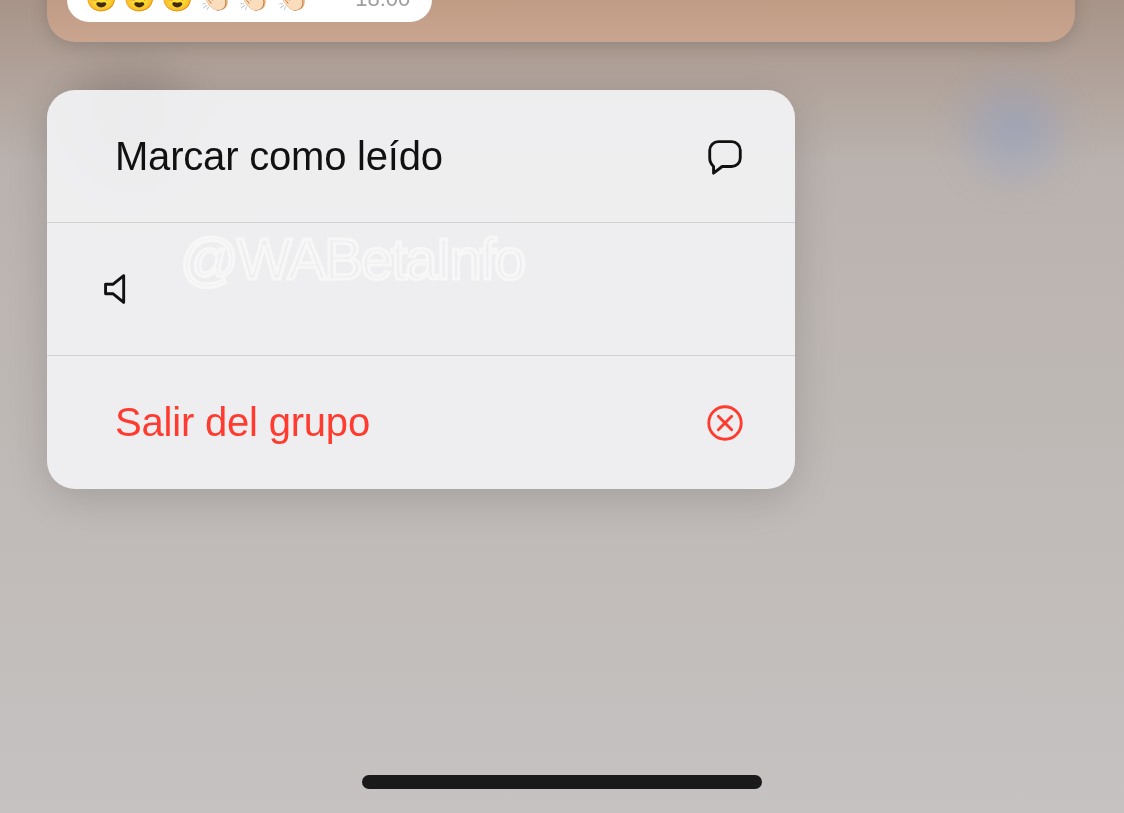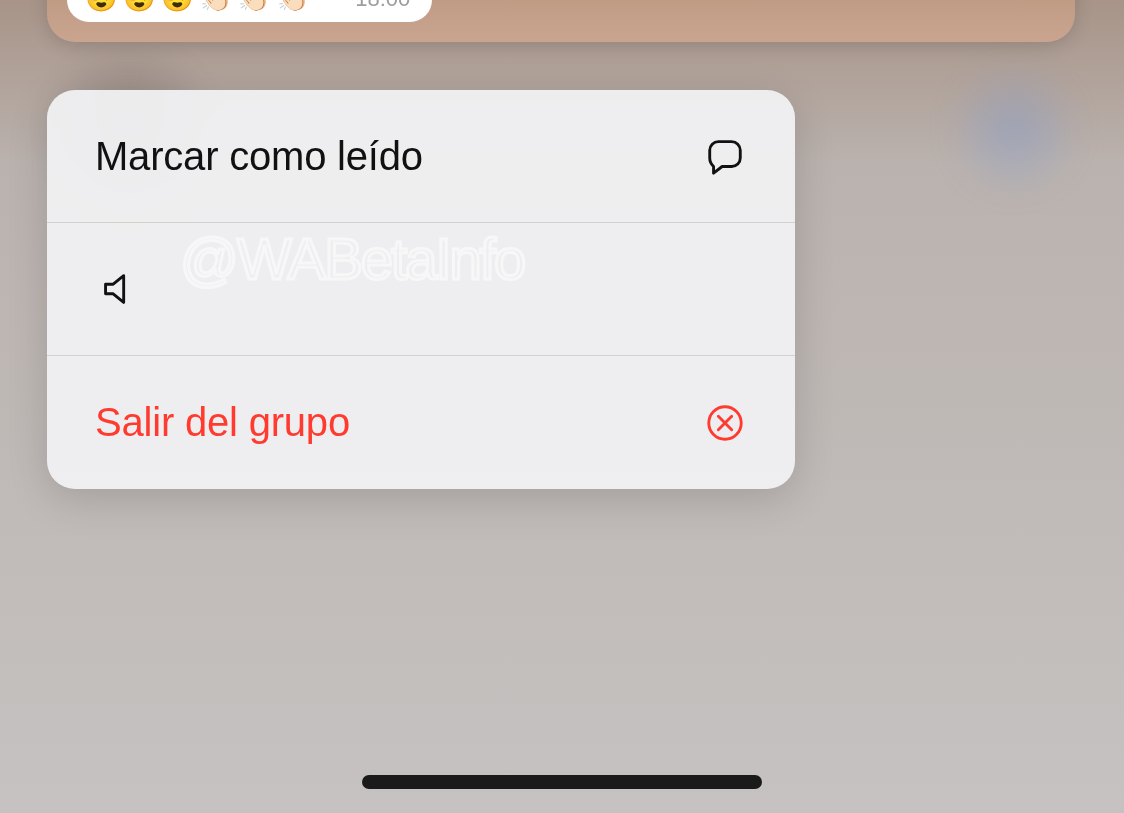--- a/index.html
+++ b/index.html
@@ -91,20 +91,21 @@
       cursor: pointer;
     }
     .menu-item:last-child {
       border-bottom: none;
     }
     .menu-label {
       font-size: 40px;
       font-weight: 400;
       color: #111;
       letter-spacing: -0.2px;
+      margin-left: 20px;
     }
     .menu-item.destructive .menu-label {
       color: #ff3b30;
     }
     .menu-icon {
       width: 44px;
       height: 44px;
       display: flex;
       align-items: center;
       justify-content: center;

